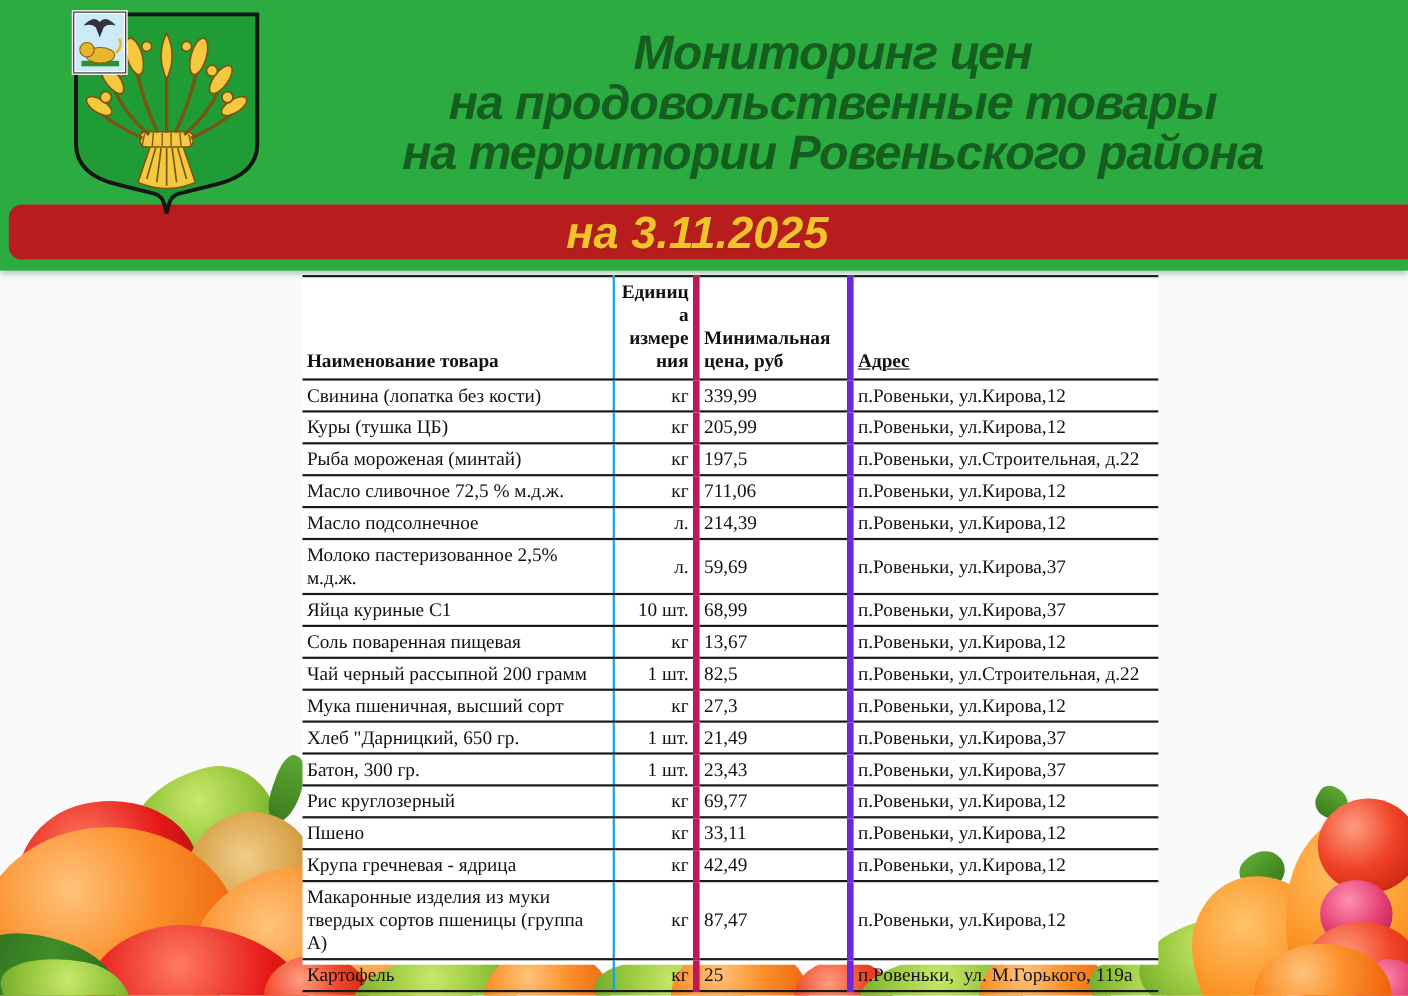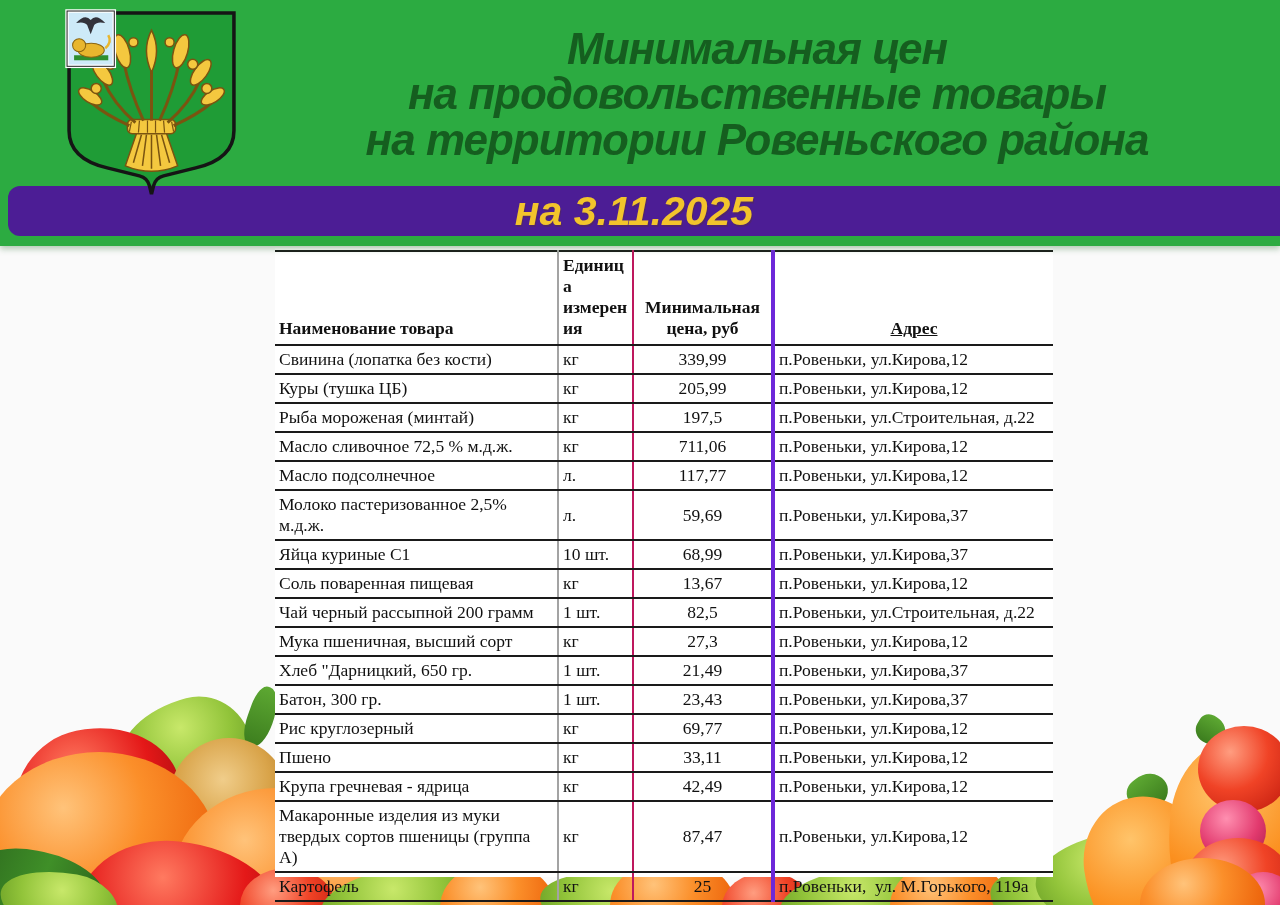--- a/index.html
+++ b/index.html
@@ -15,21 +15,21 @@
     box-shadow:0 3px 6px rgba(40,110,50,.35);
   }
   .title-block{
     position:absolute; left:252px; top:26px; width:1010px;
     text-align:center; color:#155e1f;
     font-weight:bold; font-style:italic;
     font-size:44px; line-height:1.03; letter-spacing:-1px;
   }
   .date-band{
     position:absolute; left:8px; top:186px; width:1272px; height:50px;
-    background:#4c1d95; border-radius:12px 0 0 12px;
+    background:#b91c1c; border-radius:12px 0 0 12px;
     display:flex; align-items:center; justify-content:center;
   }
   .date-text{
     color:#f2c42c; font-weight:bold; font-style:italic; font-size:41px;
     letter-spacing:0px; text-shadow:1px 2px 0 rgba(90,60,0,.25);
     transform:translateX(-10px);
   }
   .coat{ position:absolute; left:63px; top:8px; width:177px; height:189px; z-index:6; }
 
   
@@ -58,24 +58,24 @@
   }
   table.price th, table.price td{
     border-bottom:2px solid #1a1a1a;
     padding:3px 4px; vertical-align:middle; overflow:hidden;
   }
   table.price th{ vertical-align:bottom; font-weight:bold; padding-bottom:5px; }
   .col-name  { width:283px; }
   .col-unit  { width:75px;  }
   .col-price { width:140px; }
   .col-addr  { width:280px; }
-  th.h-name, td.c-name { text-align:left; border-right:2px solid #a3a3a3; }
-  th.h-unit, td.c-unit { text-align:left; border-right:2px solid #be185d; overflow-wrap:break-word; word-break:break-word; }
-  th.h-price, td.c-price { text-align:center; border-right:4px solid #6d28d9; }
-  th.h-addr { text-align:center;text-decoration:underline; }
+  th.h-name, td.c-name { text-align:left; border-right:2px solid #0ea5e9; }
+  th.h-unit, td.c-unit { text-align:right; border-right:6px solid #be185d; overflow-wrap:break-word; word-break:break-word; }
+  th.h-price, td.c-price { text-align:left; border-right:6px solid #6d28d9; }
+  th.h-addr { text-align:left;text-decoration:underline; }
   td.c-addr { text-align:left; padding-left:6px; white-space:pre-wrap; }
   td.c-name { white-space:pre-wrap;margin-top:40px; }
   tr.data-row{ height:26px; }
 </style>
 </head>
 <body>
 
 <div class="page">
 
   <div class="veggies">
@@ -150,21 +150,21 @@
           </tr>
           <tr class="data-row">
             <td class="c-name">Масло сливочное 72,5 % м.д.ж.</td>
             <td class="c-unit">кг</td>
             <td class="c-price">711,06</td>
             <td class="c-addr">п.Ровеньки, ул.Кирова,12</td>
           </tr>
           <tr class="data-row">
             <td class="c-name">Масло подсолнечное</td>
             <td class="c-unit">л.</td>
-            <td class="c-price">117,77</td>
+            <td class="c-price">214,39</td>
             <td class="c-addr">п.Ровеньки, ул.Кирова,12</td>
           </tr>
           <tr class="data-row">
             <td class="c-name">Молоко пастеризованное 2,5% м.д.ж.</td>
             <td class="c-unit">л.</td>
             <td class="c-price">59,69</td>
             <td class="c-addr">п.Ровеньки, ул.Кирова,37</td>
           </tr>
           <tr class="data-row">
             <td class="c-name">Яйца куриные С1</td>
@@ -231,21 +231,21 @@
             <td class="c-unit">кг</td>
             <td class="c-price">25</td>
             <td class="c-addr">п.Ровеньки,  ул. М.Горького, 119а</td>
           </tr>
         </tbody>
     </table>
   </div>
 
   <div class="green-header">
     <div class="title-block">
-      <div>Минимальная цен</div>
+      <div>Мониторинг цен</div>
       <div>на продовольственные товары</div>
       <div>на территории Ровеньского района</div>
     </div>
     <div class="date-band">
       <span class="date-text">на 3.11.2025</span>
     </div>
   </div>
 
   <svg class="coat" viewBox="0 0 176 188">
     <path d="M6 5 H170 V122 Q170 150 132 159 L100 167 Q92 169 90 177 L88 185 L86 177 Q84 169 76 167 L44 159 Q6 150 6 122 Z" fill="#1f9c36" stroke="#151515" stroke-width="3.5"></path>

